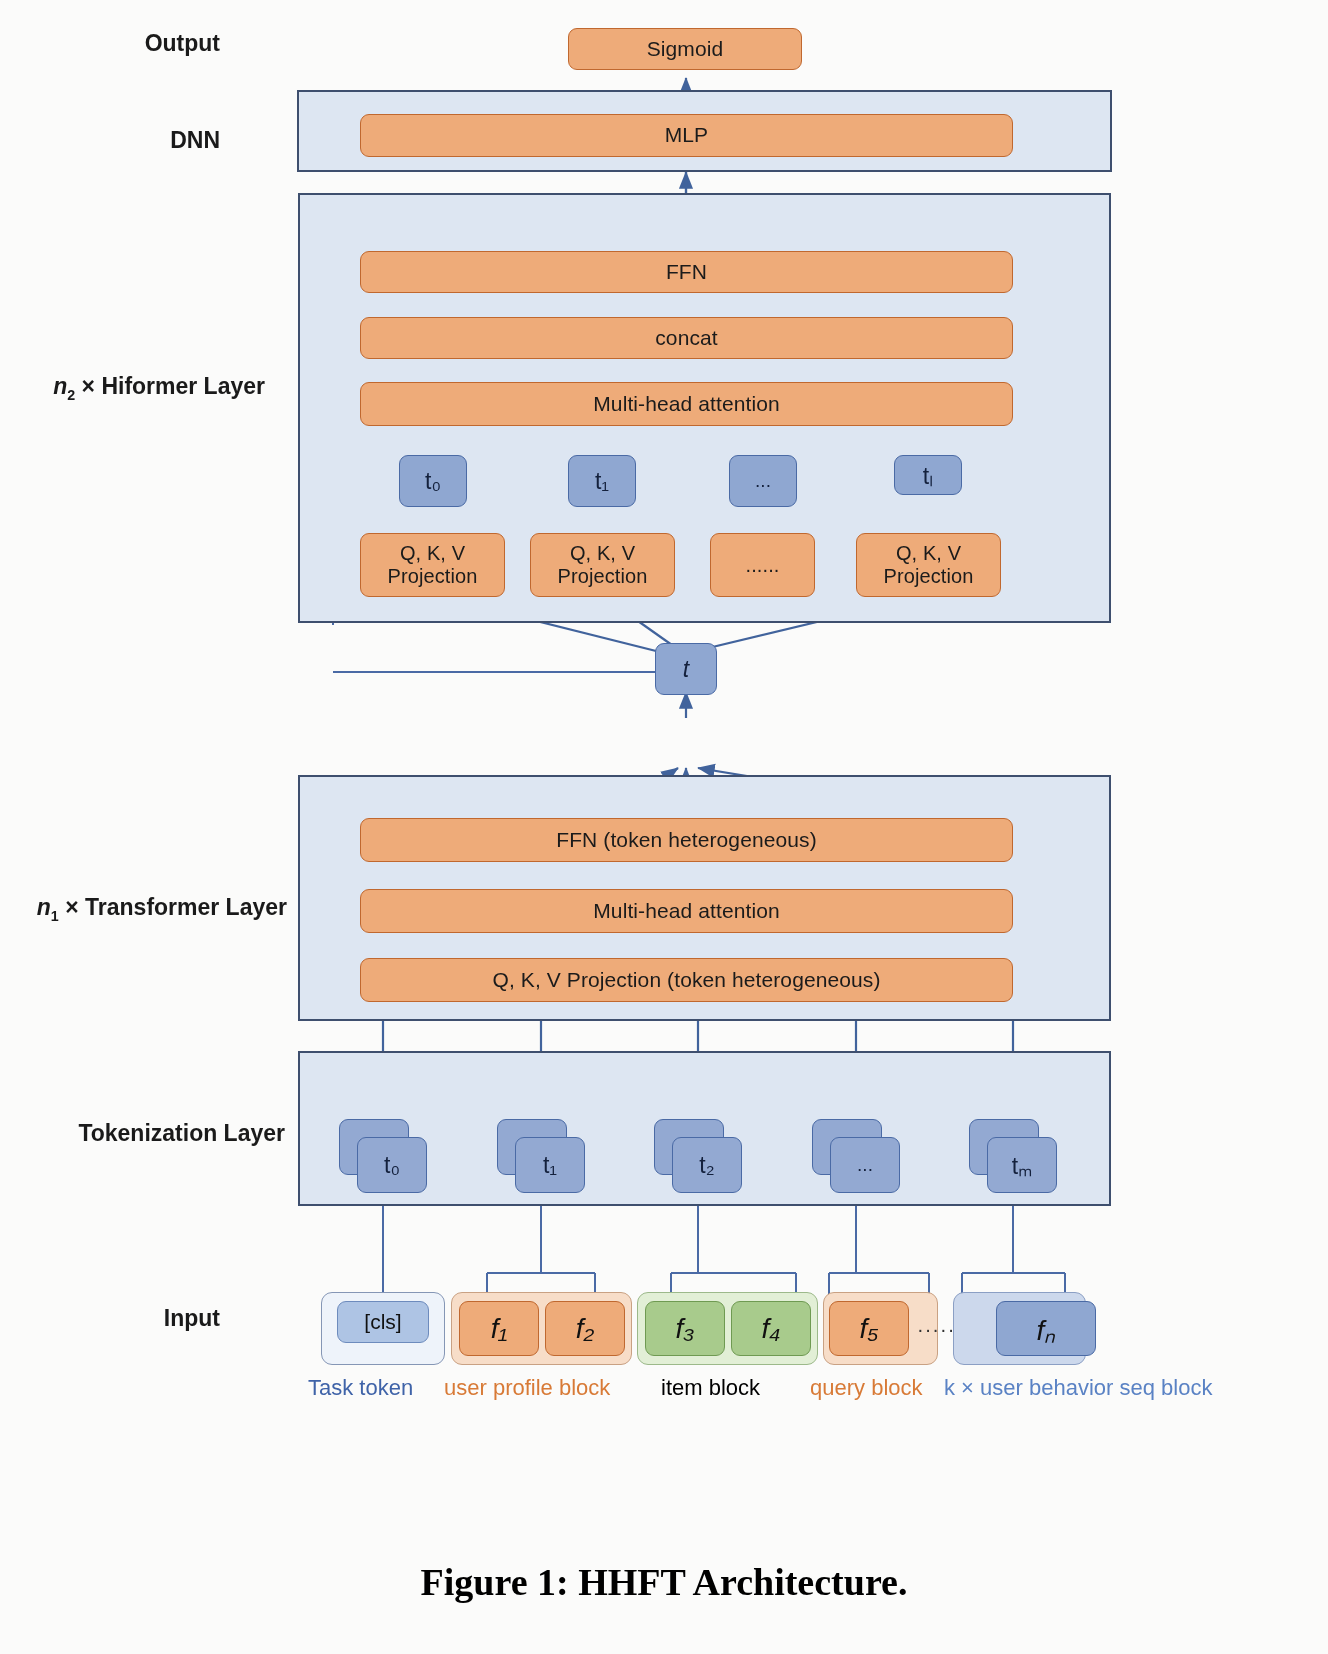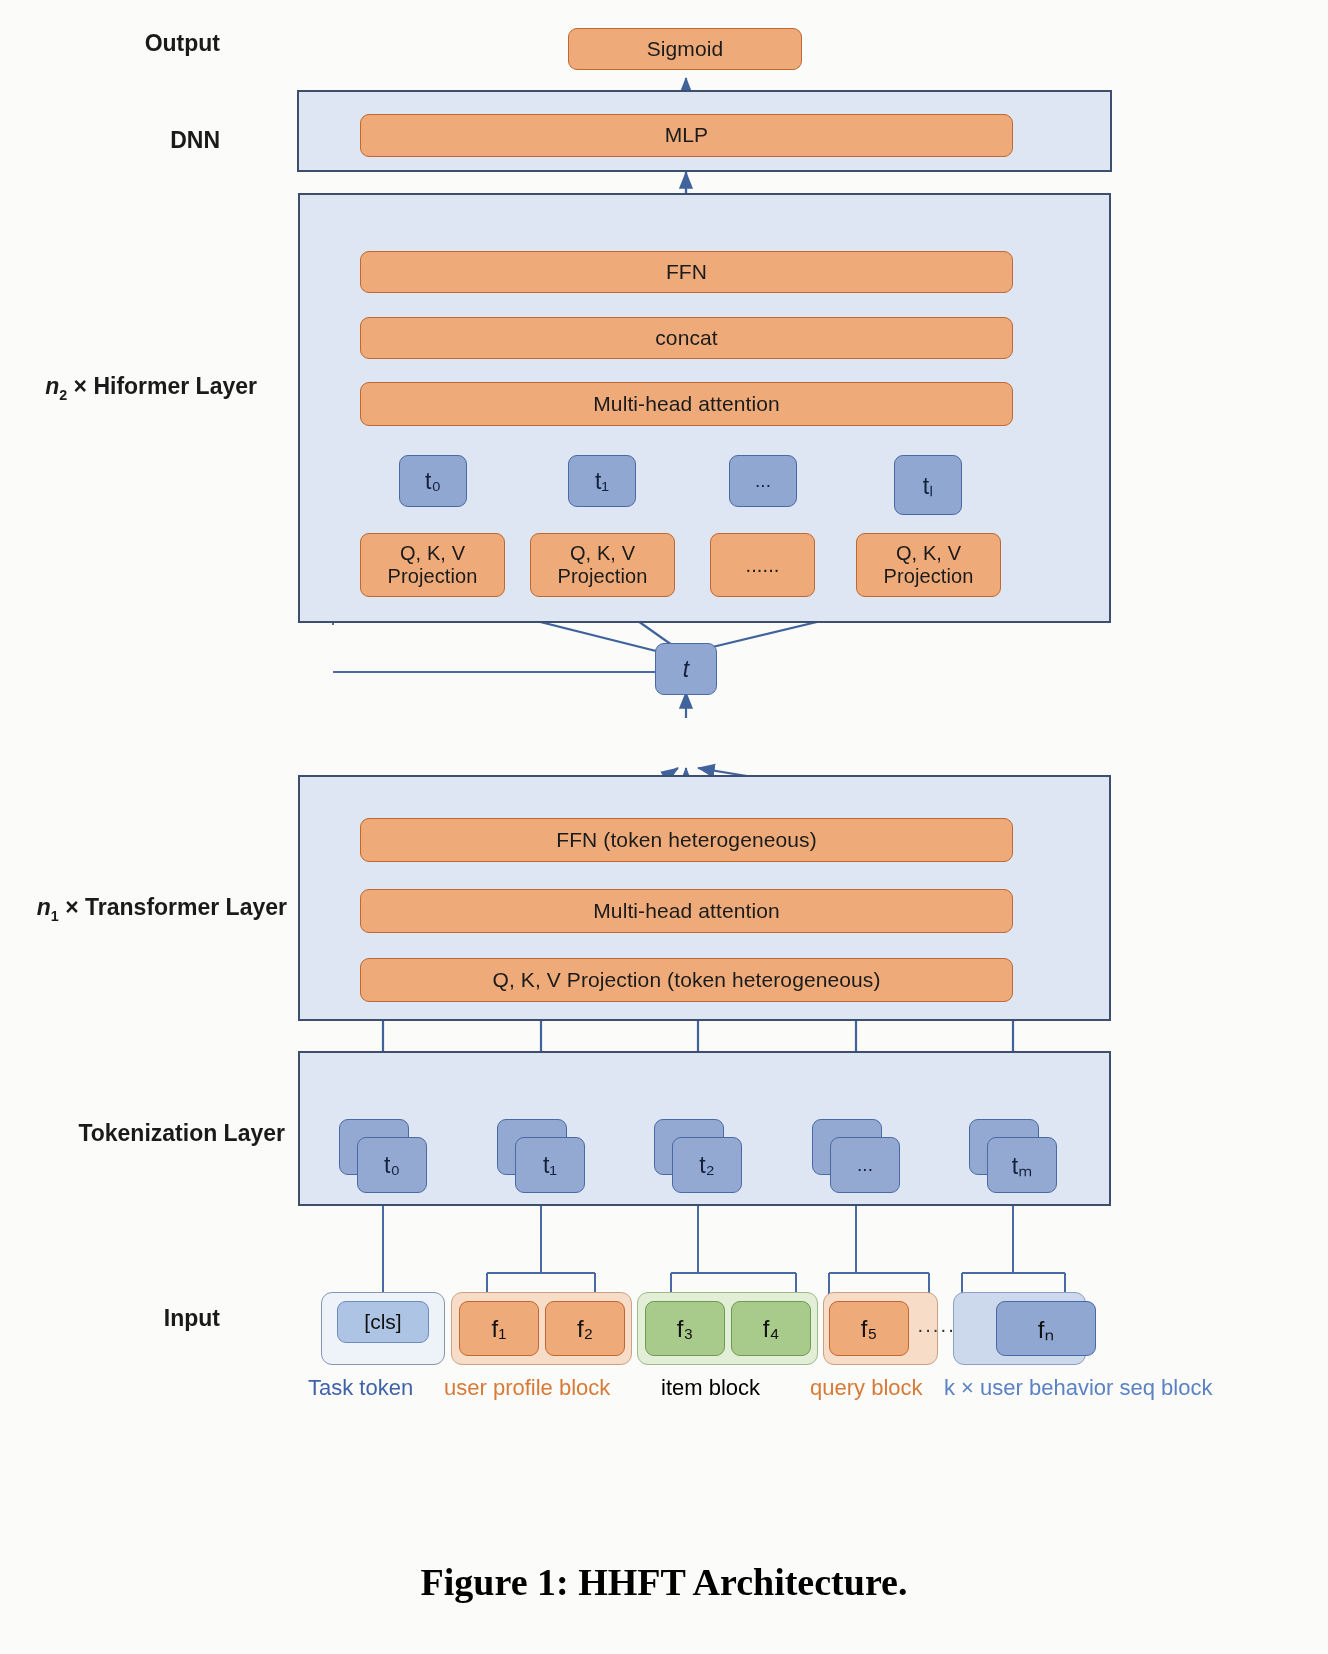--- a/index.html
+++ b/index.html
@@ -33,21 +33,21 @@
         display:flex;align-items:center;justify-content:center;font-size:23px;color:#14213d;}
 
   
   .grp{position:absolute;box-sizing:border-box;border-radius:11px;border:1.5px solid #7a8aa8;}
   .grp.orange{background:#f7ddc8;border-color:#c9a183;}
   .grp.green{background:#e2efd6;border-color:#9cb98a;}
   .grp.blue{background:#ccd8ec;border-color:#8b9fc4;}
   .grp.plain{background:#eef3fa;border-color:#8596b5;}
   .chip{position:absolute;box-sizing:border-box;border-radius:9px;
         display:flex;align-items:center;justify-content:center;
-        font-size:24px;color:#111;}
+        font-size:28px;font-style:italic;color:#111;}
   .chip.orange{background:#eeab79;border:1.5px solid #c0682f;}
   .chip.green{background:#a8cb8c;border:1.5px solid #6f9a52;}
   .chip.blue{background:#8fa7d1;border:1.5px solid #4a6aa5;}
   .chip.lightblue{background:#aec4e4;border:1.5px solid #6d8bbd;font-style:normal;font-size:21px;}
 
   .dots6{position:absolute;font-size:20px;color:#333;letter-spacing:1px;}
 
   
   .capt{position:absolute;font-size:22px;white-space:nowrap;}
 
@@ -132,21 +132,21 @@
     <path class="ln" d="M541,1182 L541,1273 M487,1273 L595,1273 M487,1273 L487,1299 M595,1273 L595,1299"></path>
     <path class="ln" d="M698,1182 L698,1273 M671,1273 L796,1273 M671,1273 L671,1299 M796,1273 L796,1299"></path>
     <path class="ln" d="M856,1182 L856,1273 M829,1273 L929,1273 M829,1273 L829,1299 M929,1273 L929,1299"></path>
     <path class="ln" d="M1013,1182 L1013,1273 M962,1273 L1065,1273 M962,1273 L962,1299 M1065,1273 L1065,1299"></path>
   </svg>
 
   <div class="rowlabel" style="left:40px;top:30px;width:180px;">Output</div>
 
   <div class="rowlabel" style="left:40px;top:127px;width:180px;">DNN</div>
 
-  <div class="rowlabel" style="left:12px;top:373px;width:245px;">
+  <div class="rowlabel" style="left:20px;top:373px;width:245px;">
     <span class="it">n</span><sub>2</sub>
     <span>×</span>
     <span>Hiformer Layer</span>
   </div>
 
   <div class="rowlabel" style="left:12px;top:894px;width:275px;text-align:right;">
     <span class="it">n</span><sub>1</sub>
     <span>×</span>
     <span>Transformer Layer</span>
   </div>
@@ -164,21 +164,21 @@
 
   <div class="obox" style="left:360px;top:317px;width:653px;height:42px;">concat</div>
 
   <div class="obox" style="left:360px;top:251px;width:653px;height:42px;">FFN</div>
 
   <div class="obox" style="left:360px;top:382px;width:653px;height:44px;">Multi-head attention</div>
 
   <div class="bbox" style="left:399px;top:455px;width:68px;height:52px;">t₀</div>
   <div class="bbox" style="left:568px;top:455px;width:68px;height:52px;">t₁</div>
   <div class="bbox" style="left:729px;top:455px;width:68px;height:52px;font-size:19px;">...</div>
-  <div class="bbox" style="left:894px;top:455px;width:68px;height:60px;text-align:center;">tₗ</div>
+  <div class="bbox" style="left:894px;top:455px;width:68px;height:40px;text-align:center;">tₗ</div>
 
   <div class="obox small" style="left:360px;top:533px;width:145px;height:64px;flex-direction:column;">
     <span>Q, K, V</span>
     <span>Projection</span>
   </div>
   <div class="obox small" style="left:530px;top:533px;width:145px;height:64px;flex-direction:column;">
     <span>Q, K, V</span>
     <span>Projection</span>
   </div>
   <div class="obox small" style="left:710px;top:533px;width:105px;height:64px;">......</div>

